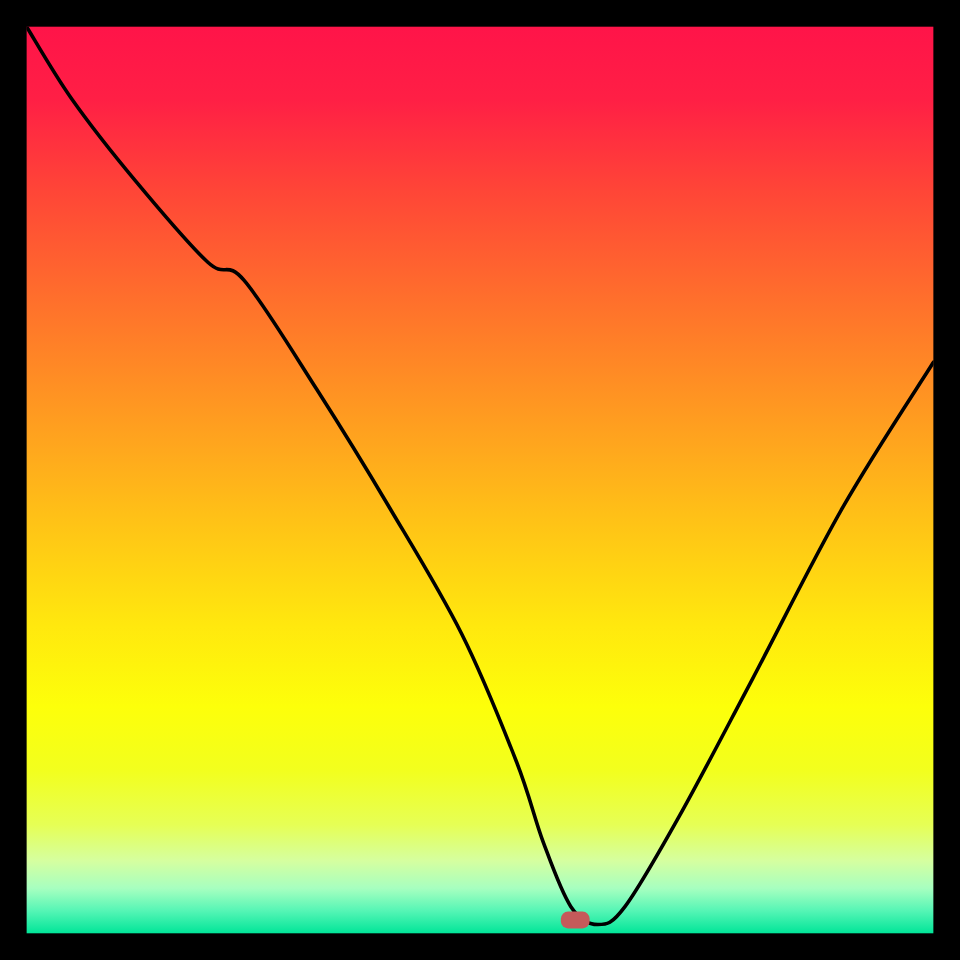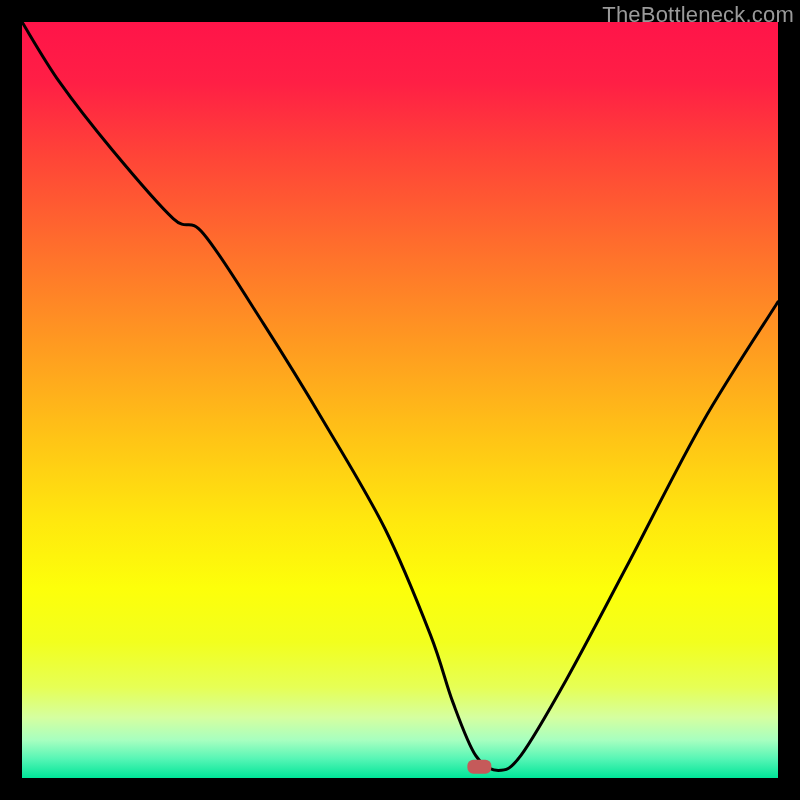--- a/index.html
+++ b/index.html
@@ -59,15 +59,14 @@
             <stop offset="97.5%" stop-color="#55f5b5"></stop>
             <stop offset="100%" stop-color="#00e598"></stop>
           </linearGradient>
       </defs>
       <rect x="0" y="0" width="756" height="756" fill="url(#bg-grad)"></rect>
       <path id="curve-path" fill="none" stroke="#000000" stroke-width="3" stroke-linejoin="round" stroke-linecap="round" d="M 0 0 C 6.300000000000001 10.079999999999995, 22.680000000000007 39.05999999999996, 37.800000000000004 60.47999999999997 C 52.92 81.89999999999998, 71.82 105.84000000000003, 90.72 128.52000000000004 C 109.62 151.20000000000005, 136.08 182.70000000000002, 151.20000000000002 196.56 C 166.32000000000002 210.42, 166.32 194.04, 181.44 211.68 C 196.56 229.32000000000002, 221.76000000000002 270.90000000000003, 241.92000000000002 302.40000000000003 C 262.08000000000004 333.90000000000003, 282.24 366.66, 302.40000000000003 400.68 C 322.56000000000006 434.7, 345.24 471.2399999999999, 362.88 506.5199999999999 C 380.52 541.8, 396.90000000000003 583.38, 408.24 612.36 C 419.58 641.34, 423.35999999999996 660.24, 430.91999999999996 680.4 C 438.47999999999996 700.56, 446.03999999999996 721.9799999999999, 453.59999999999997 733.3199999999999 C 461.15999999999997 744.66, 468.72 748.4399999999999, 476.28000000000003 748.4399999999999 C 483.84000000000003 748.4399999999999, 487.62000000000006 748.4399999999999, 498.96000000000004 733.3199999999999 C 510.3 718.1999999999999, 526.68 689.22, 544.3199999999999 657.72 C 561.9599999999999 626.22, 582.1200000000001 587.16, 604.8000000000001 544.3199999999999 C 627.48 501.4799999999999, 655.2 444.78, 680.4 400.68 C 705.5999999999999 356.58000000000004, 743.4 299.88, 756 279.71999999999997"></path>
       <rect id="marker-rect" rx="6" ry="6" width="24" height="14" x="445.38" y="737.66" fill="#c55a5a"></rect>
     </svg>
   </div>
 
-  <div class="watermark">TheBottleneck.com</div>
 
 </div>
 
 </body></html>

